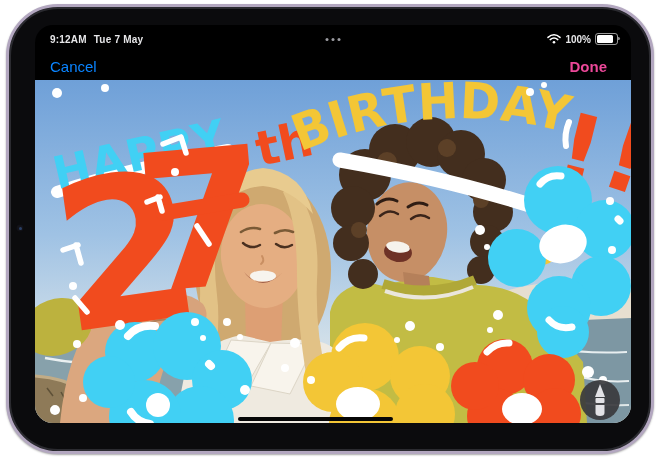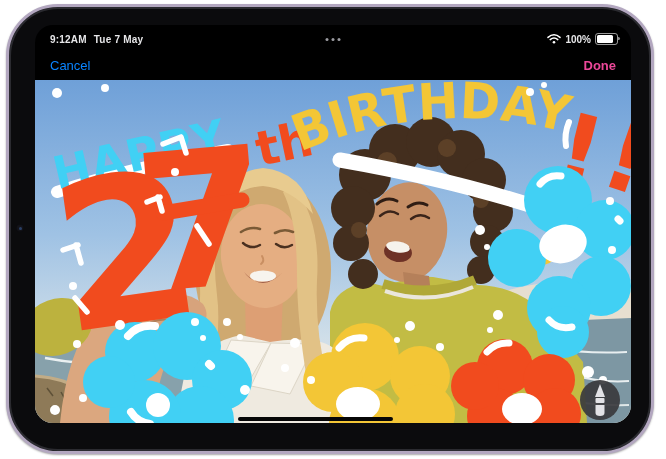--- a/index.html
+++ b/index.html
@@ -20,21 +20,21 @@
   .status-left .date{margin-left:7px;font-weight:bold;}
   .mt-dots{position:absolute;top:13px;left:50%;transform:translateX(-50%);display:flex;gap:3px;}
   .mt-dots i{width:3px;height:3px;border-radius:50%;background:#9b9ba1;}
   .status-right{position:absolute;right:13px;top:8px;display:flex;align-items:center;gap:4px;}
   .pct{font-weight:bold;font-size:10px;}
   .batt{width:21px;height:10px;border:1px solid rgba(255,255,255,.6);border-radius:3px;position:relative;}
   .batt i{position:absolute;left:1px;top:1px;bottom:1px;width:16px;background:#fff;border-radius:1.5px;display:block;}
   .batt::after{content:"";position:absolute;right:-3px;top:2.5px;width:1.8px;height:3.5px;
           background:rgba(255,255,255,.55);border-radius:0 2px 2px 0;}
   
-  .navbar{position:absolute;top:27px;left:0;right:0;height:28px;font-size:13px;}
+  .navbar{position:absolute;top:27px;left:0;right:9px;height:28px;font-size:15px;}
   .nav-cancel{position:absolute;left:15px;top:6px;color:#0a84ff;cursor:pointer;}
   .nav-title{position:absolute;left:0;right:0;top:6px;text-align:center;color:#ededf0;font-weight:bold;}
   .nav-done{position:absolute;right:15px;top:6px;color:#ec4899;font-weight:bold;cursor:pointer;}
   
   .photo{position:absolute;top:55px;left:0;width:596px;height:343px;}
   .photo svg{position:absolute;left:0;top:0;display:block;}
   .home{position:absolute;left:203px;bottom:2px;width:155px;height:4px;border-radius:2px;
         background:#060606;z-index:6;}
 </style>
 </head>

